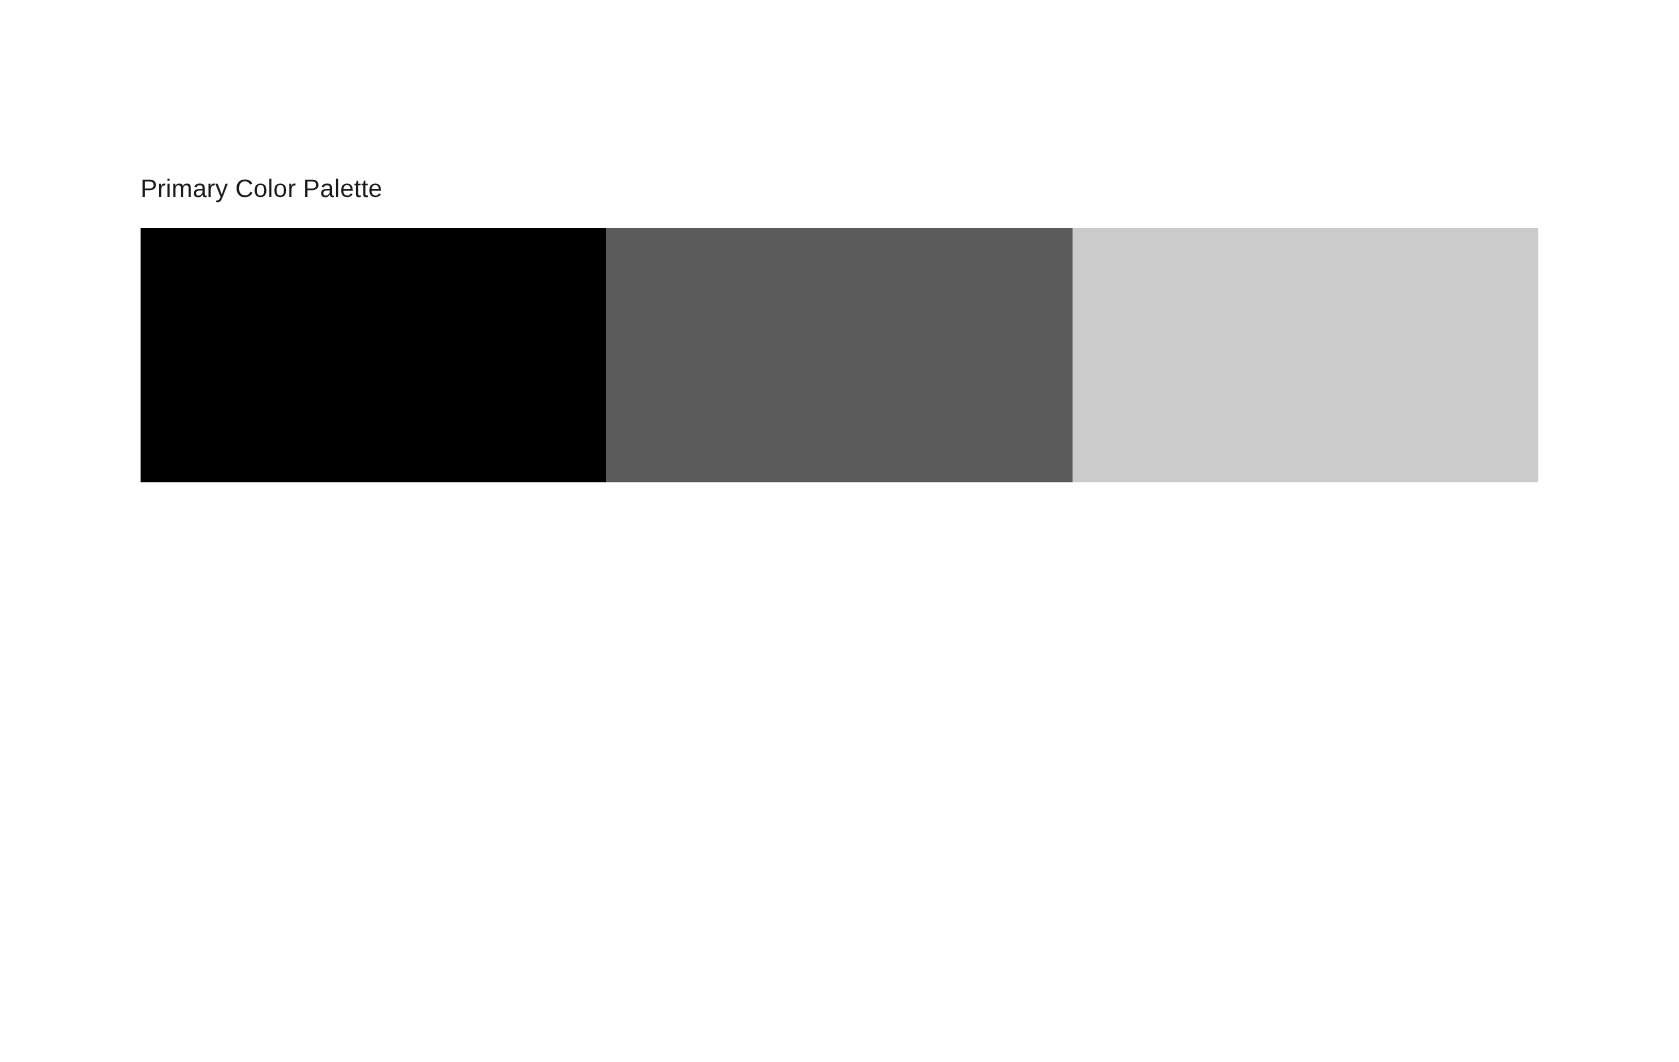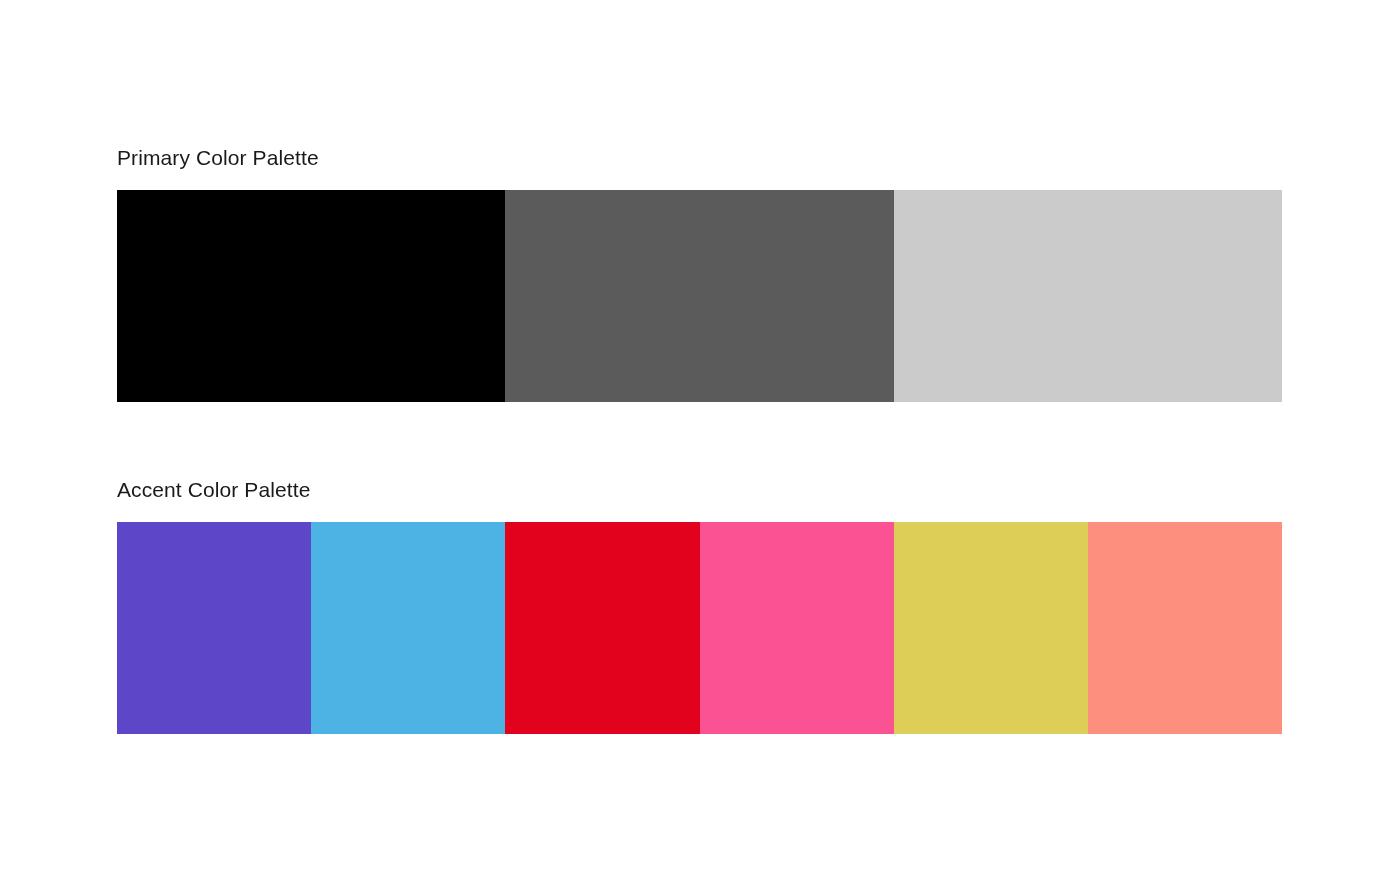--- a/index.html
+++ b/index.html
@@ -72,25 +72,14 @@
 
   <section class="section-primary">
     <h2 class="section-title">Primary Color Palette</h2>
     <div class="swatch-row" id="primary-row">
         <div class="swatch" style="background: rgb(0, 0, 0);"></div>
         <div class="swatch" style="background: rgb(91, 91, 91);"></div>
         <div class="swatch" style="background: rgb(203, 203, 203);"></div>
       </div>
   </section>
 
-  <section class="section-accent">
-    <h2 class="section-title">Accent Color Palette</h2>
-    <div class="swatch-row" id="accent-row">
-        <div class="swatch" style="background: rgb(93, 70, 200);"></div>
-        <div class="swatch" style="background: rgb(76, 179, 228);"></div>
-        <div class="swatch" style="background: rgb(226, 2, 30);"></div>
-        <div class="swatch" style="background: rgb(251, 82, 147);"></div>
-        <div class="swatch" style="background: rgb(221, 206, 87);"></div>
-        <div class="swatch" style="background: rgb(253, 143, 126);"></div>
-      </div>
-  </section>
 
 </div>
 
 </body></html>

